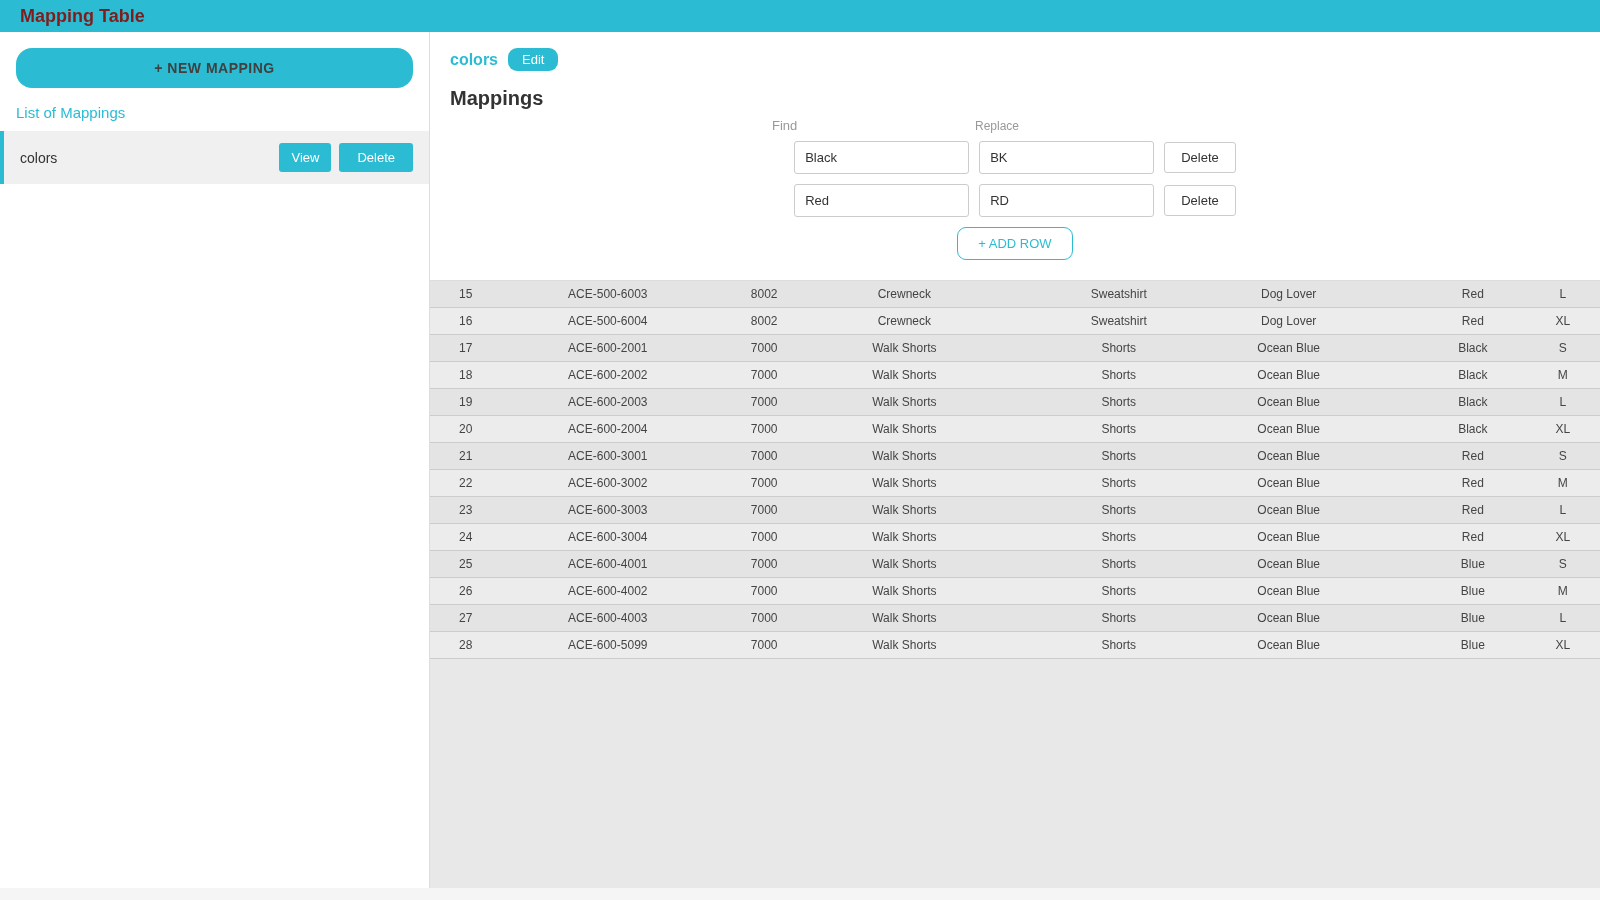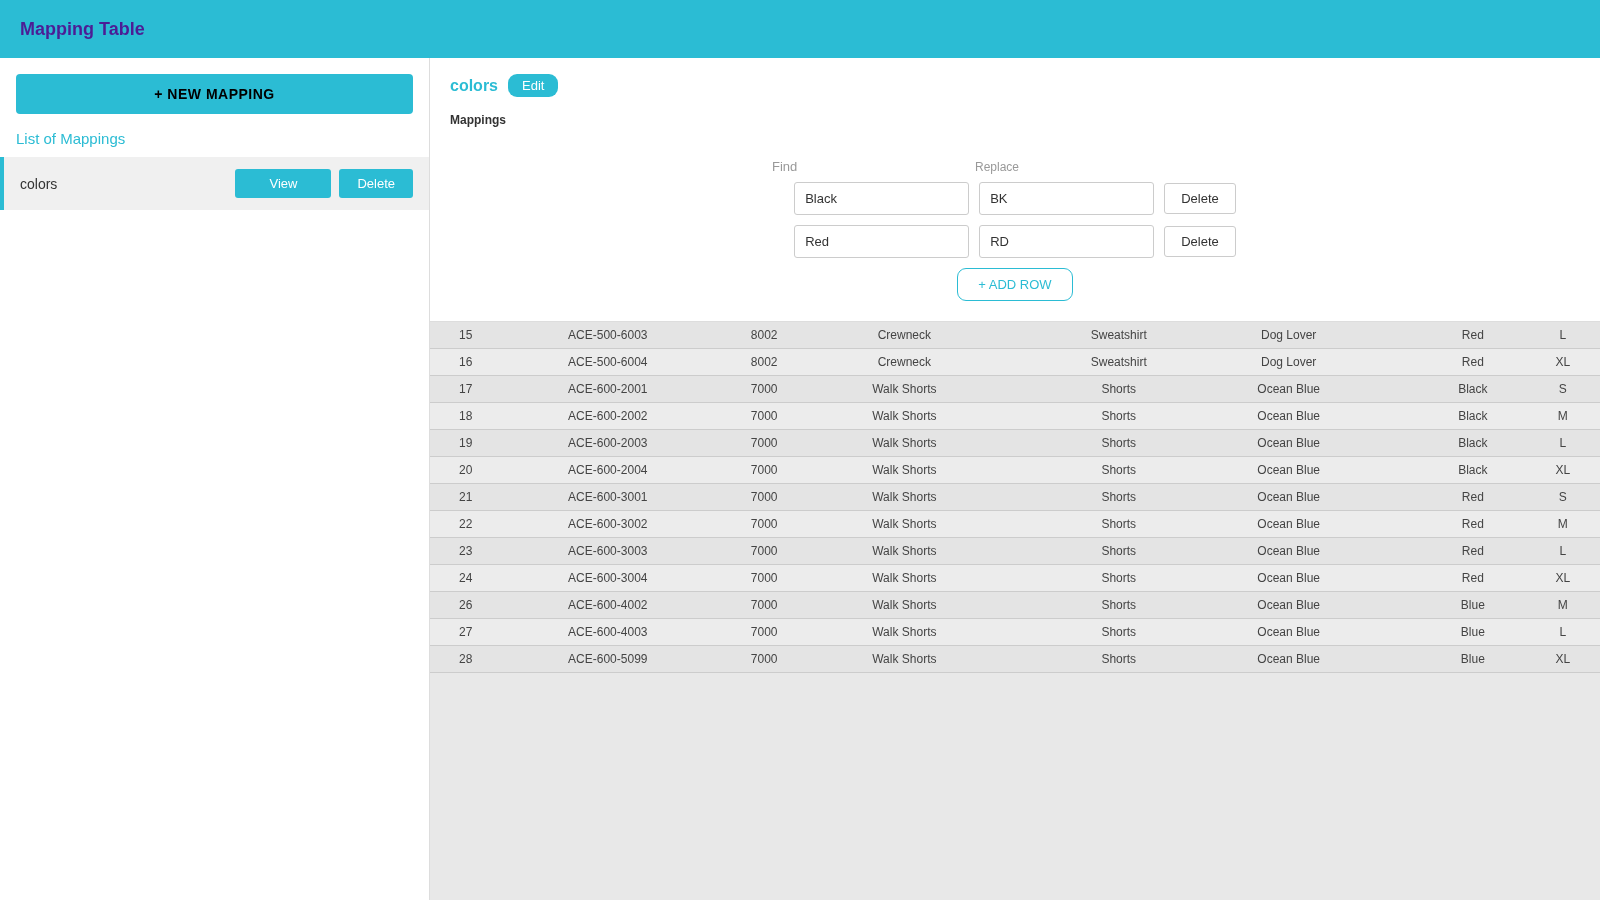--- a/index.html
+++ b/index.html
@@ -1,25 +1,25 @@
 <!DOCTYPE html>
 <html><head>
   <meta charset="utf-8">
   <style>
     * { box-sizing: border-box; margin: 0; padding: 0; }
     body { font-family: Arial, sans-serif; font-size: 13px; background: #f5f5f5; color: #333; height: 900px; overflow: hidden; }
 
     
     .header {
       background: #2bbcd4;
-      color: #4c1d95;
+      color: #7f1d1d;
       padding: 12px 20px;
       font-size: 18px;
       font-weight: bold;
-      height: 58px;
+      height: 32px;
       display: flex;
       align-items: center;
     }
 
     
     .main-layout {
       display: flex;
       height: calc(900px - 44px);
     }
 
@@ -28,26 +28,26 @@
       width: 430px;
       background: white;
       border-right: 1px solid #ddd;
       display: flex;
       flex-direction: column;
     }
 
     .new-mapping-btn {
       margin: 16px;
       background: #2bbcd4;
-      color: #000000;
+      color: #404040;
       border: none;
       padding: 12px;
       font-size: 14px;
       cursor: pointer;
-      border-radius: 4px;
+      border-radius: 16px;
       font-weight: bold;
       letter-spacing: 0.5px;
     }
 
     .list-of-mappings-label {
       color: #2bbcd4;
       font-size: 15px;
       font-weight: normal;
       padding: 0 16px 10px 16px;
     }
@@ -64,21 +64,21 @@
     .mapping-item-name {
       flex: 1;
       font-size: 14px;
       color: #333;
     }
 
     .view-btn {
       background: #2bbcd4;
       color: white;
       border: none;
-      padding: 7px 34px;
+      padding: 7px 12px;
       cursor: pointer;
       border-radius: 3px;
       margin-right: 8px;
       font-size: 13px;
     }
 
     .delete-btn-sidebar {
       background: #2bbcd4;
       color: white;
       border: none;
@@ -120,24 +120,24 @@
       background: #2bbcd4;
       color: white;
       border: none;
       padding: 4px 14px;
       cursor: pointer;
       border-radius: 9px;
       font-size: 13px;
     }
 
     .mappings-title {
-      font-size: 12px;
+      font-size: 20px;
       font-weight: bold;
       color: #333;
-      margin-bottom: 32px;
+      margin-bottom: 8px;
     }
 
     .mapping-row {
       display: flex;
       align-items: center;
       margin-bottom: 10px;
       justify-content: center;
     }
 
     .find-input, .replace-input {
@@ -396,20 +396,32 @@
               <td>7000</td>
               <td>Walk Shorts</td>
               <td></td>
               <td>Shorts</td>
               <td>Ocean Blue</td>
               <td></td>
               <td>Red</td>
               <td>XL</td>
             </tr>
             <tr>
+              <td>25</td>
+              <td>ACE-600-4001</td>
+              <td>7000</td>
+              <td>Walk Shorts</td>
+              <td></td>
+              <td>Shorts</td>
+              <td>Ocean Blue</td>
+              <td></td>
+              <td>Blue</td>
+              <td>S</td>
+            </tr>
+            <tr>
               <td>26</td>
               <td>ACE-600-4002</td>
               <td>7000</td>
               <td>Walk Shorts</td>
               <td></td>
               <td>Shorts</td>
               <td>Ocean Blue</td>
               <td></td>
               <td>Blue</td>
               <td>M</td>

